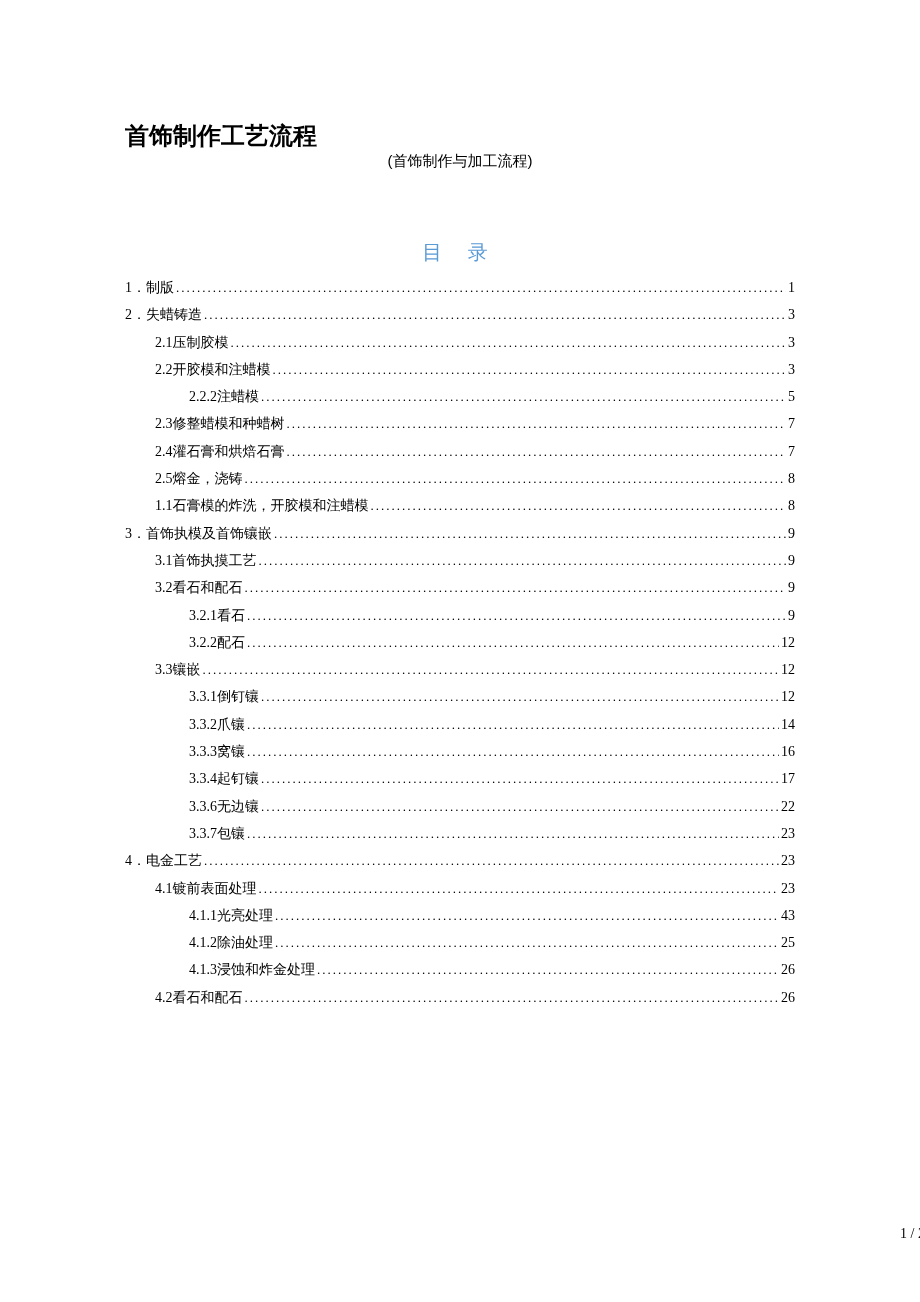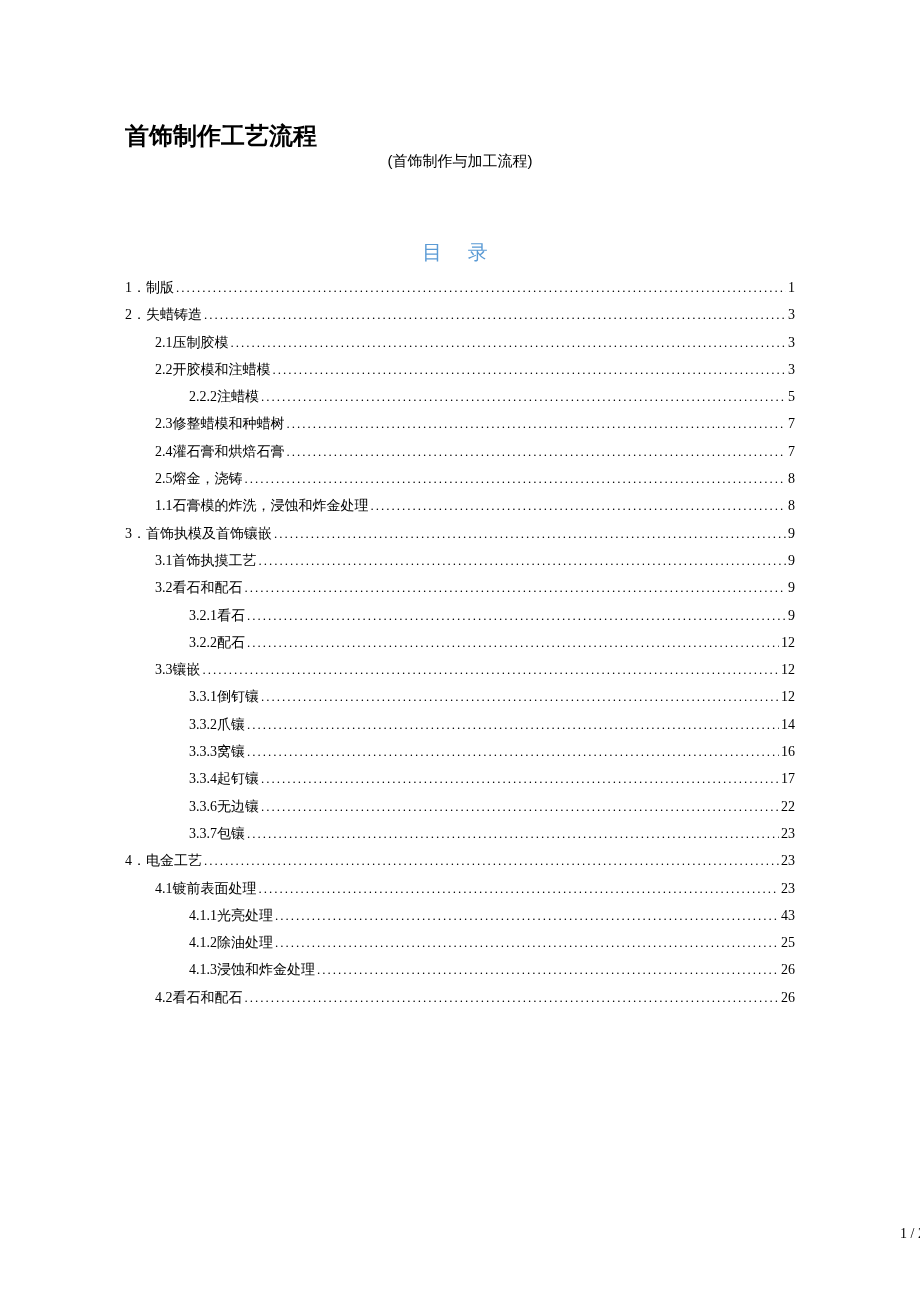--- a/index.html
+++ b/index.html
@@ -117,21 +117,21 @@
       <span class="toc-page">7</span>
     </div>
     <div class="toc-entry level-1">
       <span class="toc-number">2.5 </span>
       <span class="toc-text">熔金，浇铸</span>
       <span class="toc-dots"></span>
       <span class="toc-page">8</span>
     </div>
     <div class="toc-entry level-1">
       <span class="toc-number">1.1 </span>
-      <span class="toc-text">石膏模的炸洗，浸蚀和炸金处理</span>
+      <span class="toc-text">石膏模的炸洗，开胶模和注蜡模</span>
       <span class="toc-dots"></span>
       <span class="toc-page">8</span>
     </div>
     <div class="toc-entry level-0">
       <span class="toc-number">3．</span>
       <span class="toc-text">首饰执模及首饰镶嵌</span>
       <span class="toc-dots"></span>
       <span class="toc-page">9</span>
     </div>
     <div class="toc-entry level-1">

